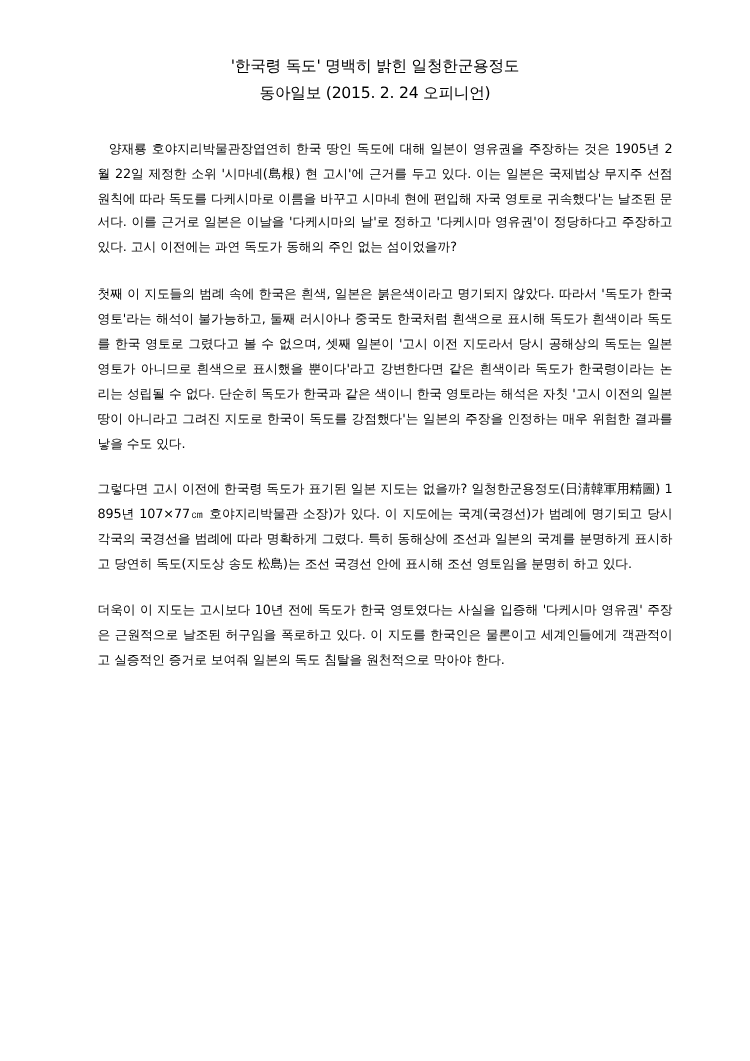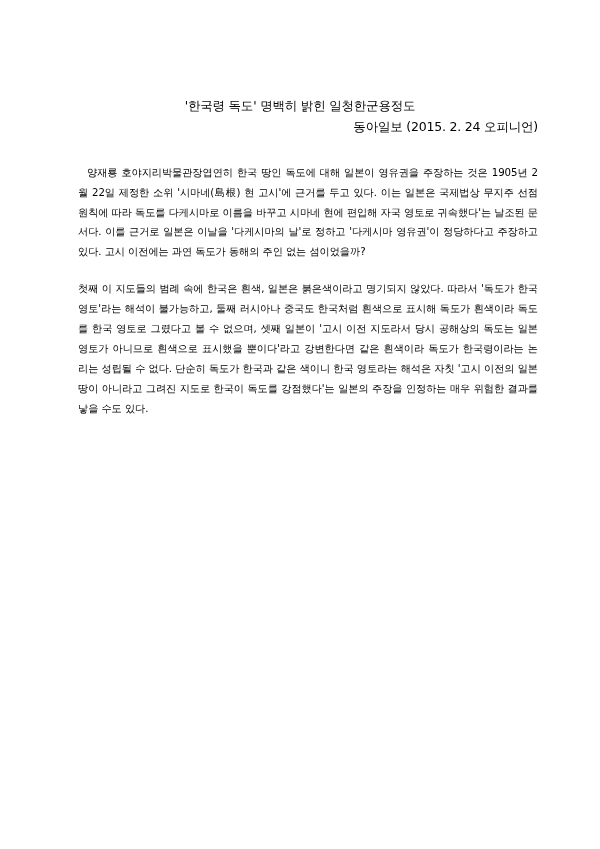--- a/index.html
+++ b/index.html
@@ -12,33 +12,33 @@
     height: 849px;
     font-family: "DejaVu Sans", "Liberation Sans", sans-serif;
     color: #000000;
     overflow: hidden;
   }
   .page {
     position: relative;
     width: 600px;
     height: 849px;
     box-sizing: border-box;
-    padding: 96px 62px 60px 62px;
+    padding: 43px 62px 60px 62px;
     background: #ffffff;
   }
   .doc-title {
     text-align: center;
     font-size: 12.5px;
     line-height: 1.55;
     letter-spacing: -0.2px;
     margin: 0 0 2px 0;
     font-weight: normal;
   }
   .doc-subtitle {
-    text-align: right;
+    text-align: center;
     font-size: 12.5px;
     line-height: 1.55;
     letter-spacing: -0.2px;
     margin: 0 0 26px 0;
     font-weight: normal;
   }
   .para {
     font-size: 10.2px;
     line-height: 1.95;
     text-align: justify;
@@ -57,14 +57,16 @@
 </head>
 <body>
 
 <div class="page">
 
   <h1 class="doc-title">'한국령 독도' 명백히 밝힌 일청한군용정도</h1>
   <h2 class="doc-subtitle">동아일보 (2015. 2. 24 오피니언)</h2>
 
   <p class="para indent"> 양재룡 호야지리박물관장엽연히 한국 땅인 독도에 대해 일본이 영유권을 주장하는 것은 1905년 2월 22일 제정한 소위 '시마네(島根) 현 고시'에 근거를 두고 있다. 이는 일본은 국제법상 무지주 선점 원칙에 따라 독도를 다케시마로 이름을 바꾸고 시마네 현에 편입해 자국 영토로 귀속했다'는 날조된 문서다. 이를 근거로 일본은 이날을 '다케시마의 날'로 정하고 '다케시마 영유권'이 정당하다고 주장하고 있다. 고시 이전에는 과연 독도가 동해의 주인 없는 섬이었을까?</p>
   <p class="para">첫째 이 지도들의 범례 속에 한국은 흰색, 일본은 붉은색이라고 명기되지 않았다. 따라서 '독도가 한국 영토'라는 해석이 불가능하고, 둘째 러시아나 중국도 한국처럼 흰색으로 표시해 독도가 흰색이라 독도를 한국 영토로 그렸다고 볼 수 없으며, 셋째 일본이 '고시 이전 지도라서 당시 공해상의 독도는 일본 영토가 아니므로 흰색으로 표시했을 뿐이다'라고 강변한다면 같은 흰색이라 독도가 한국령이라는 논리는 성립될 수 없다. 단순히 독도가 한국과 같은 색이니 한국 영토라는 해석은 자칫 '고시 이전의 일본 땅이 아니라고 그려진 지도로 한국이 독도를 강점했다'는 일본의 주장을 인정하는 매우 위험한 결과를 낳을 수도 있다.</p>
+  <p class="para">그렇다면 고시 이전에 한국령 독도가 표기된 일본 지도는 없을까? 일청한군용정도(日淸韓軍用精圖) 1895년 107×77㎝ 호야지리박물관 소장)가 있다. 이 지도에는 국계(국경선)가 범례에 명기되고 당시 각국의 국경선을 범례에 따라 명확하게 그렸다. 특히 동해상에 조선과 일본의 국계를 분명하게 표시하고 당연히 독도(지도상 송도 松島)는 조선 국경선 안에 표시해 조선 영토임을 분명히 하고 있다.</p>
+  <p class="para">더욱이 이 지도는 고시보다 10년 전에 독도가 한국 영토였다는 사실을 입증해 '다케시마 영유권' 주장은 근원적으로 날조된 허구임을 폭로하고 있다. 이 지도를 한국인은 물론이고 세계인들에게 객관적이고 실증적인 증거로 보여줘 일본의 독도 침탈을 원천적으로 막아야 한다.</p>
 
 </div>
 
 </body></html>

